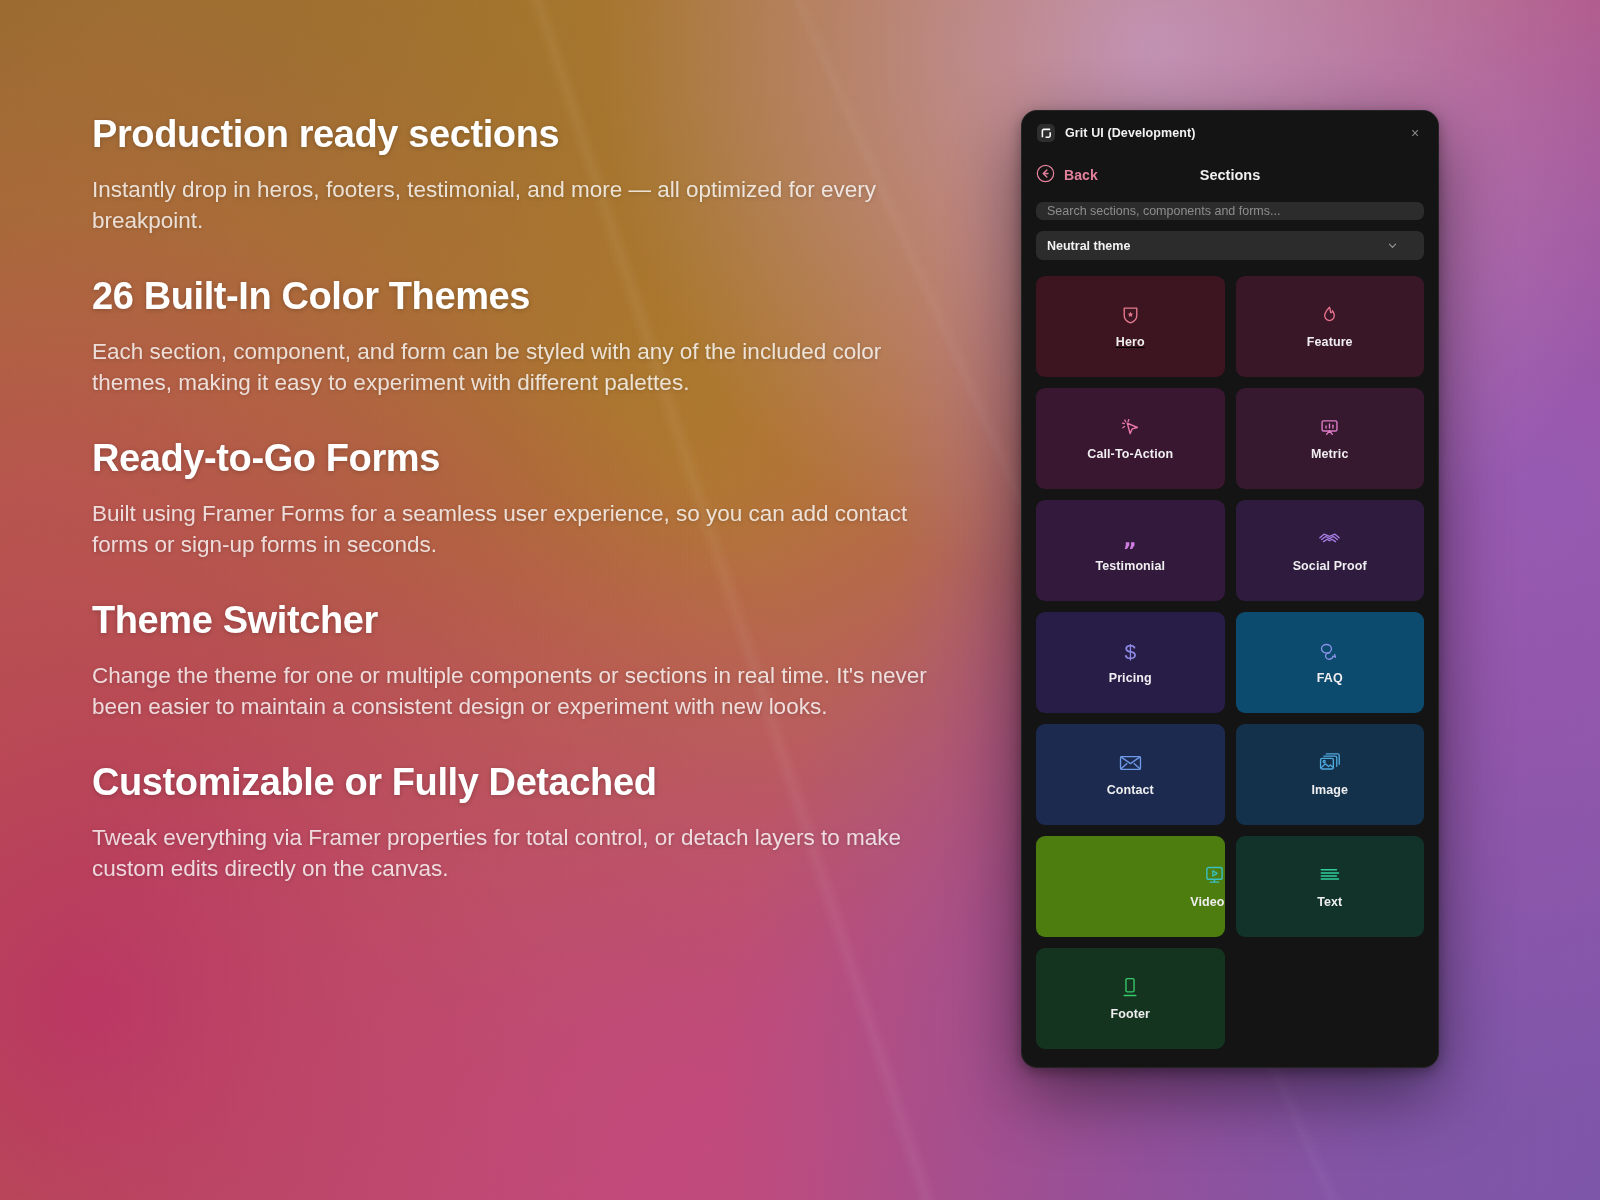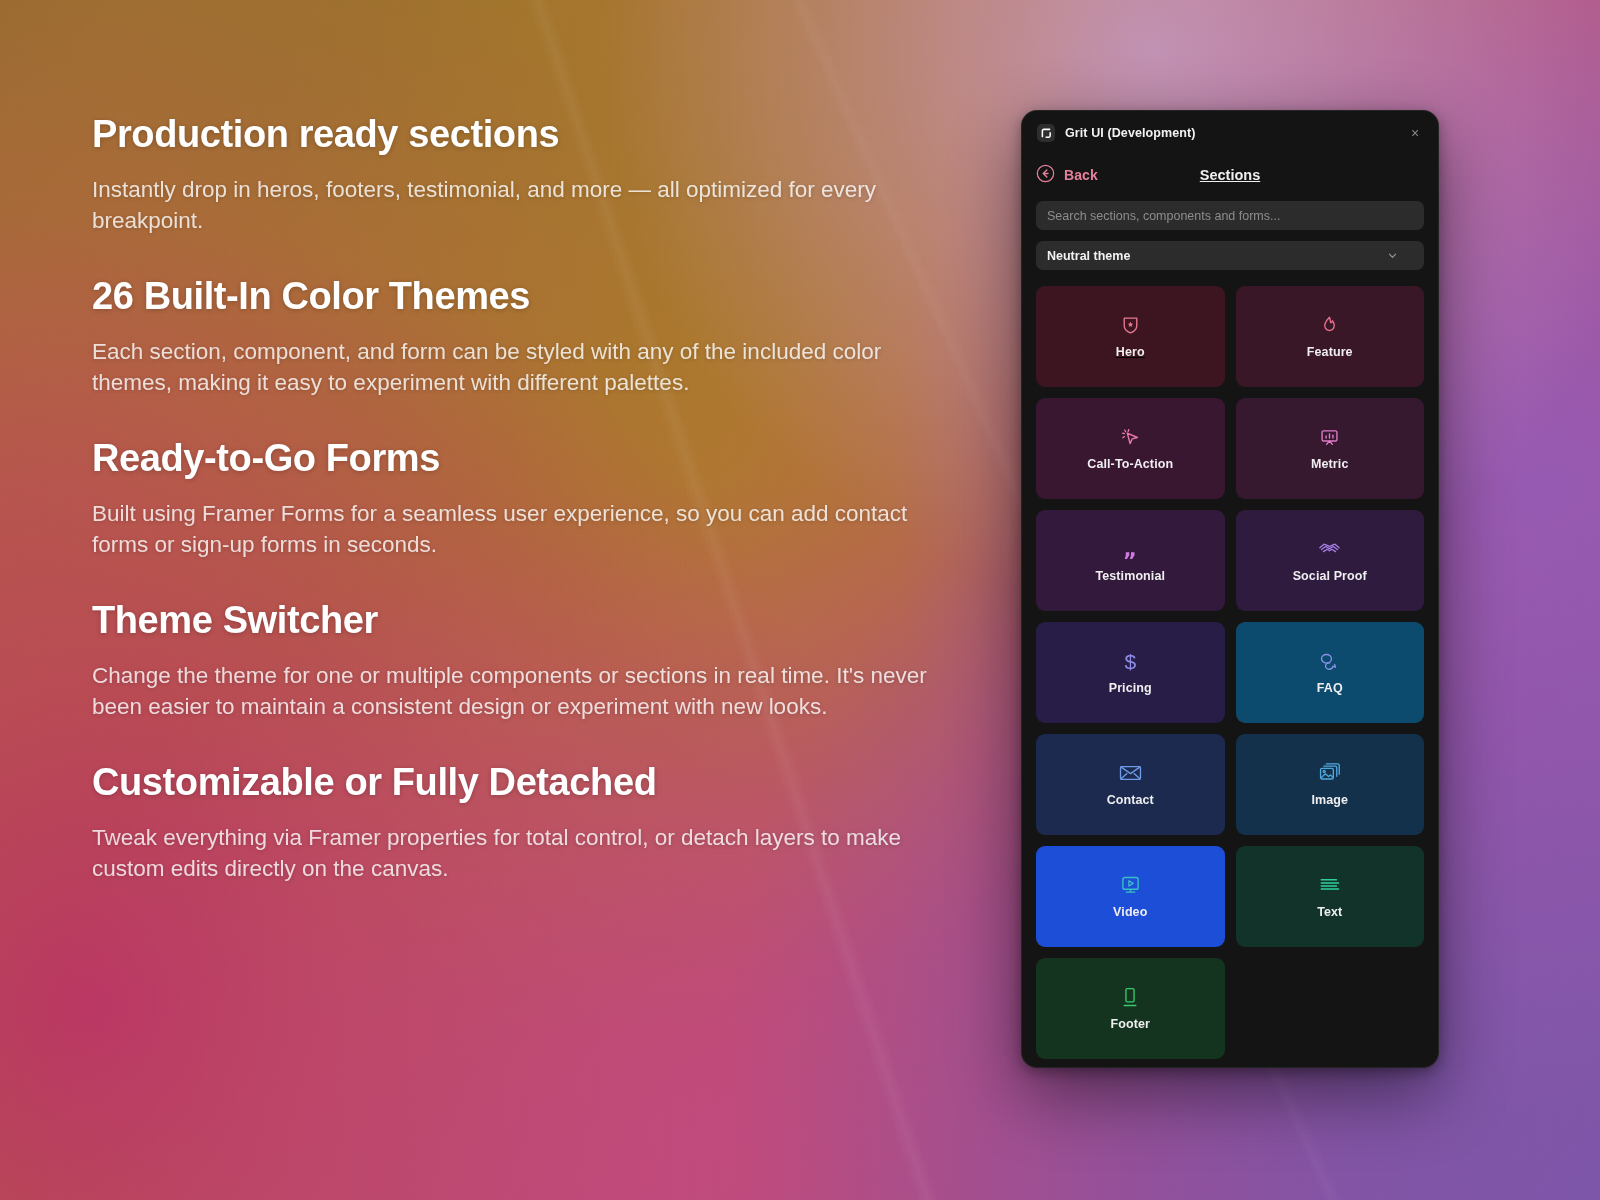--- a/index.html
+++ b/index.html
@@ -146,28 +146,27 @@
     letter-spacing: 0.1px;
   }
   #panel-heading {
     position: absolute;
     left: 0; right: 0;
     text-align: center;
     font-size: 14.5px;
     font-weight: 700;
     color: #f0f0f0;
     pointer-events: none;
-    text-decoration: underline;
   }
 
   
   #controls { padding: 6px 14px 0 14px; }
   #search-input {
     width: 100%;
-    height: 29px;
+    height: 18px;
     background: #2c2c2c;
     border: none;
     border-radius: 7px;
     color: #efefef;
     font-family: "Liberation Sans", sans-serif;
     font-size: 12.5px;
     padding: 0 11px;
     outline: none;
   }
   #search-input::placeholder { color: #8d8d8d; }
@@ -408,21 +407,21 @@
             <rect x="1.6" y="5.6" width="13.4" height="11.2" rx="1.6" fill="none" stroke="#4fa8dd" stroke-width="1.4"></rect>
             <path d="M5.0 3.2 H17.0 A1.6 1.6 0 0 1 18.6 4.8 V14.0" fill="none" stroke="#4fa8dd" stroke-width="1.4" stroke-linecap="round"></path>
             <path d="M7.6 1.0 H19.6 A1.6 1.6 0 0 1 21.2 2.6 V11.8" fill="none" stroke="#4fa8dd" stroke-width="1.4" stroke-linecap="round"></path>
             <circle cx="5.4" cy="9.0" r="1.15" fill="none" stroke="#4fa8dd" stroke-width="1.3"></circle>
             <path d="M2.2 15.4 L6.6 11.4 L10.0 14.2 L12.0 12.6 L14.6 15.0" fill="none" stroke="#4fa8dd" stroke-width="1.4" stroke-linejoin="round" stroke-linecap="round"></path>
           </svg>
         </div>
         <div class="card-label">Image</div>
       </div>
 
-      <div class="card" style="background: #1d4ed8;">
+      <div class="card" style="background: #4d7c0f; align-items: flex-end;">
         <div class="card-icon">
           <svg width="21" height="20" viewBox="0 0 22 21">
             <rect x="3.0" y="2.6" width="16.0" height="12.4" rx="2.0" fill="none" stroke="#39c0c4" stroke-width="1.45"></rect>
             <path d="M9.3 6.0 L13.8 8.8 L9.3 11.6 Z" fill="none" stroke="#39c0c4" stroke-width="1.35" stroke-linejoin="round"></path>
             <path d="M6.6 18.0 H15.4" stroke="#39c0c4" stroke-width="1.45" stroke-linecap="round"></path>
             <path d="M11.0 15.0 V18.0" stroke="#39c0c4" stroke-width="1.45"></path>
           </svg>
         </div>
         <div class="card-label">Video</div>
       </div>

